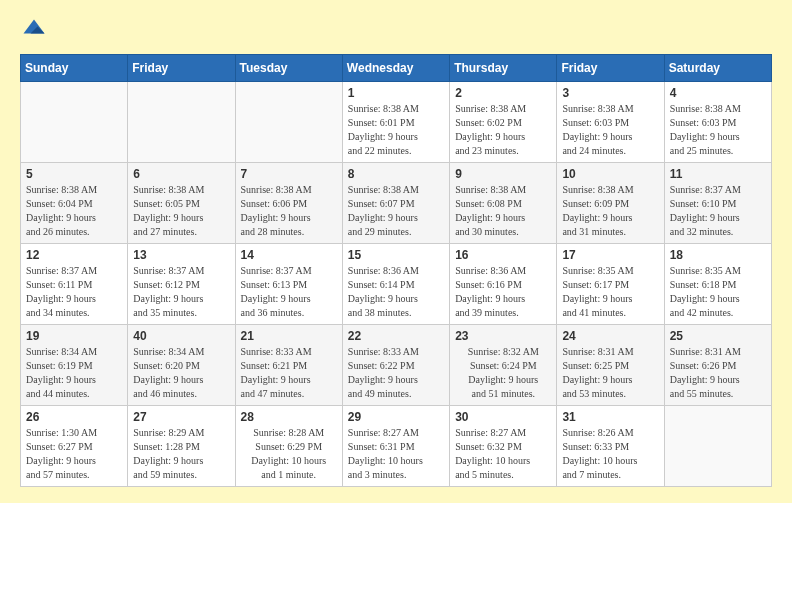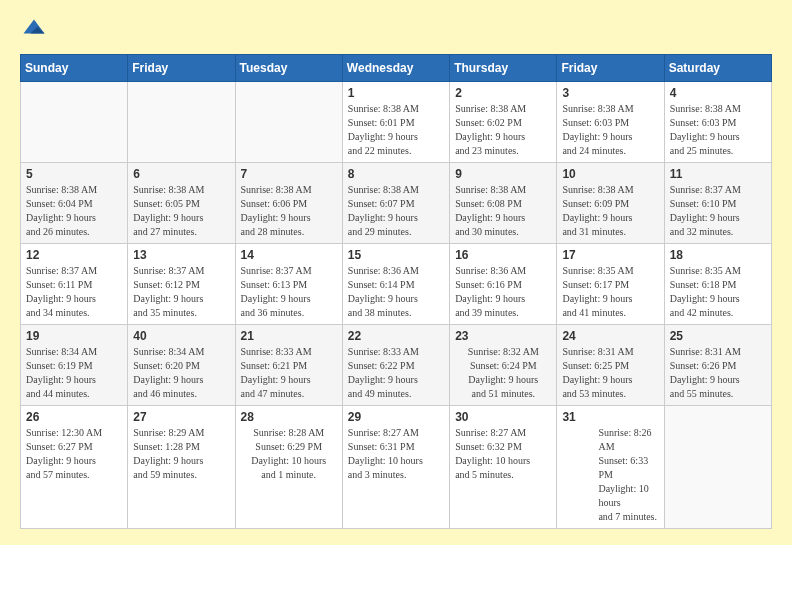--- a/index.html
+++ b/index.html
@@ -317,21 +317,21 @@
             <span class="day-number">25</span>
             <div class="day-info" style="white-space: pre-line;">Sunrise: 8:31 AM
 Sunset: 6:26 PM
 Daylight: 9 hours
 and 55 minutes.</div>
           </td>
         </tr>
         <tr>
           <td>
             <span class="day-number">26</span>
-            <div class="day-info" style="white-space: pre-line;">Sunrise: 12:30 AM
+            <div class="day-info" style="white-space: pre-line;">Sunrise: 1:30 AM
 Sunset: 6:27 PM
 Daylight: 9 hours
 and 57 minutes.</div>
           </td>
           <td>
             <span class="day-number">27</span>
             <div class="day-info" style="white-space: pre-line;">Sunrise: 8:29 AM
 Sunset: 1:28 PM
 Daylight: 9 hours
 and 59 minutes.</div>
@@ -352,21 +352,21 @@
           </td>
           <td>
             <span class="day-number">30</span>
             <div class="day-info" style="white-space: pre-line;">Sunrise: 8:27 AM
 Sunset: 6:32 PM
 Daylight: 10 hours
 and 5 minutes.</div>
           </td>
           <td>
             <span class="day-number">31</span>
-            <div class="day-info" style="white-space: pre-line; margin-left: 36px;">Sunrise: 8:26 AM
+            <div class="day-info" style="white-space: pre-line;">Sunrise: 8:26 AM
 Sunset: 6:33 PM
 Daylight: 10 hours
 and 7 minutes.</div>
           </td>
           <td class="empty"></td>
         </tr>
       </tbody>
   </table>
 </div>
 

